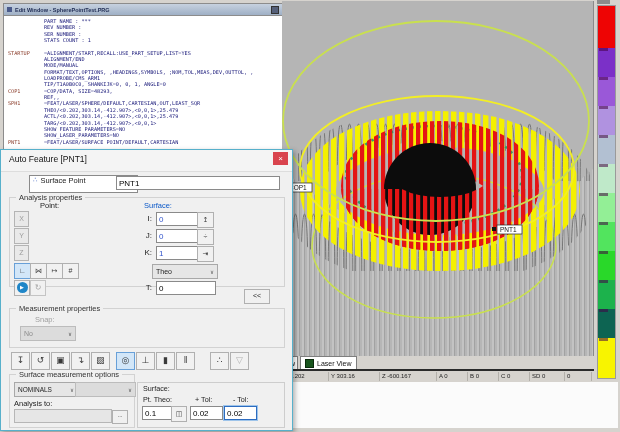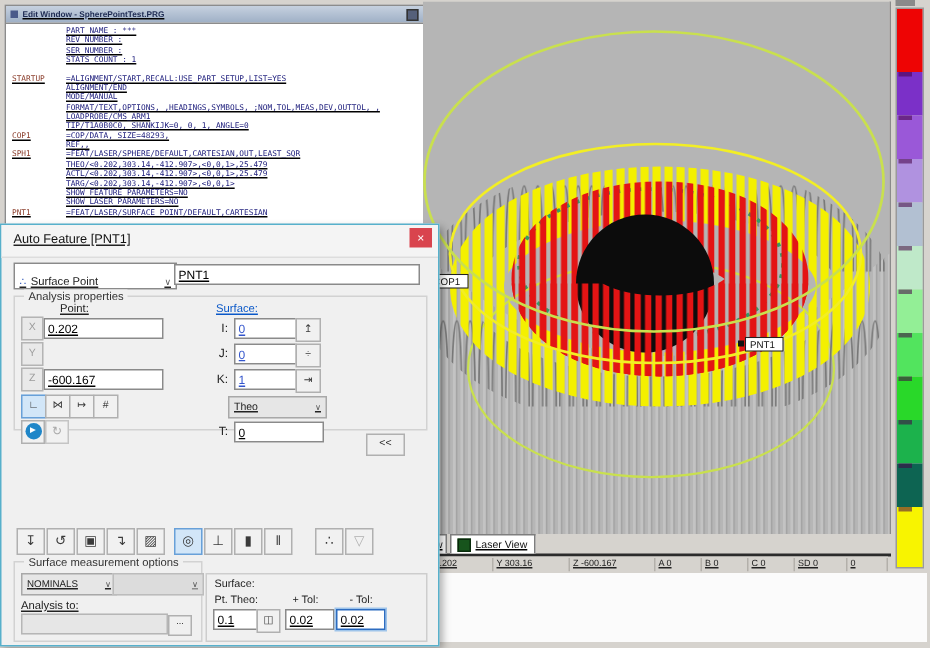--- a/index.html
+++ b/index.html
@@ -1,19 +1,19 @@
 <!DOCTYPE html>
 <html><head>
 <meta charset="utf-8">
 <style>
   html,body{margin:0;padding:0;}
   body{width:620px;height:432px;position:relative;overflow:hidden;
        background:#d6d3ce;font-family:"Liberation Sans",sans-serif;
        -webkit-font-smoothing:antialiased;}
-  .abs{position:absolute;text-decoration:underline;}
+  .abs{position:absolute;}
 
   
   #editor{left:3px;top:3px;width:278px;height:147px;background:#fff;
           border:1px solid #8c8c8c;}
   #editor-title{height:11px;background:linear-gradient(#c6d1df,#9fb0c6);
     border-bottom:1px solid #8c8c8c;font-size:5.5px;font-weight:bold;color:#1d2a52;
     display:flex;align-items:center;padding:0 3px;gap:3px;}
   #editor-title .wicon{width:5px;height:5px;background:#4a5a8a;flex:none;}
   #editor-title .spacer{flex:1;}
   #editor-title .tbtn-sm{width:6px;height:6px;background:#55607a;border:1px solid #333;flex:none;}
@@ -57,22 +57,22 @@
           padding:4px 0 0 8px;font-size:8.5px;color:#111;}
   #dclose{position:absolute;right:4px;top:2px;width:15px;height:13px;background:#d9444e;
           color:#fff;font-size:8px;line-height:13px;text-align:center;cursor:default;}
   .field{background:#fff;border:1px solid #8a8a8a;font-size:8px;padding:0 2px;
          font-family:"Liberation Sans",sans-serif;}
   input.field{height:12px;}
   .select{background:#e6e6e6;border:1px solid #a8a8a8;display:flex;align-items:center;
           padding:0 3px;font-size:7px;}
   .select .chev{margin-left:auto;font-size:5.5px;color:#555;}
   .select.disabled{background:#dcdcdc;color:#8c8c8c;border-color:#bcbcbc;}
-  #type-select{left:8px;top:25px;width:101px;height:16px;background:#fff;
-               border:1px solid #8a8a8a;display:flex;align-items:flex-end;gap:3px;
+  #type-select{left:28px;top:25px;width:101px;height:16px;background:#fff;
+               border:1px solid #8a8a8a;display:flex;align-items:flex-start;gap:3px;
                padding:0 3px;font-size:7.5px;}
   #type-select .ticon{color:#2a52b8;font-size:7px;}
   #type-select .chev{margin-left:auto;font-size:6px;color:#555;}
   #name-input{left:115px;top:26px;width:158px;}
   .grp{position:absolute;border:1px solid #d2d2d2;}
   .legend{position:absolute;top:-5px;left:6px;background:#f0f0f0;padding:0 3px;
           font-size:7.5px;color:#333;white-space:nowrap;}
   .axisbtn{position:absolute;width:13px;height:14px;background:#e9e9e9;
            border:1px solid #b4b4b4;color:#9c9c9c;font-size:7px;text-align:center;
            line-height:14px;}
@@ -325,24 +325,22 @@
     <span class="chev">∨</span>
   </div>
   <input id="name-input" class="abs field" value="PNT1" style="">
 
   <div class="grp" id="grp-fp" style="left:8px;top:47px;width:274px;height:88px;">
     <span class="legend">Analysis properties</span>
     <span class="abs" style="left:30px;top:3px;">Point:</span>
     <span class="abs bluelbl" style="left:134px;top:3px;">Surface:</span>
 
     <span class="axisbtn" style="left:4px;top:13px;">X</span>
-    <input class="abs field" style="left: 19px; top: 14px; width: 74px;" value="0.202">
     <span class="axisbtn" style="left:4px;top:30px;">Y</span>
     <span class="axisbtn" style="left:4px;top:47px;">Z</span>
-    <input class="abs field" style="left: 19px; top: 48px; width: 74px;" value="-600.167">
 
     <span class="ijk-lbl" style="left:128px;top:16px;">I:</span>
     <input class="abs field ijk-val" style="left: 146px; top: 14px; width: 36px;" value="0">
     <span class="ibtn sm" style="left:187px;top:14px;">↥</span>
     <span class="ijk-lbl" style="left:128px;top:33px;">J:</span>
     <input class="abs field ijk-val" style="left: 146px; top: 31px; width: 36px;" value="0">
     <span class="ibtn sm" style="left:187px;top:31px;">÷</span>
     <span class="ijk-lbl" style="left:128px;top:50px;">K:</span>
     <input class="abs field ijk-val" style="left: 146px; top: 48px; width: 36px;" value="1">
     <span class="ibtn sm" style="left:187px;top:48px;">⇥</span>
@@ -361,20 +359,28 @@
       <span class="pb">▶</span>
     </span>
     <span id="resetbtn" style="left:20px;top:82px;">↻</span>
 
     <span class="ijk-lbl" style="left:128px;top:85px;">T:</span>
     <input class="abs field" style="left: 146px; top: 83px; width: 54px;" value="0">
   </div>
 
   <span id="collapse-btn">&lt;&lt;</span>
 
+  <div class="grp" style="left:8px;top:158px;width:274px;height:38px;">
+    <span class="legend">Measurement properties</span>
+    <span class="abs graylbl" style="left:25px;top:6px;">Snap:</span>
+    <div class="select disabled abs" style="left:10px;top:17px;width:48px;height:13px;">
+      <span>No</span>
+      <span class="chev">∨</span>
+    </div>
+  </div>
 
   <div id="mtoolbar">
     <span class="tb">↧</span>
     <span class="tb">↺</span>
     <span class="tb">▣</span>
     <span class="tb">↴</span>
     <span class="tb">▨</span>
     <span class="tb gap5 pressed">◎</span>
     <span class="tb">⊥</span>
     <span class="tb">▮</span>

